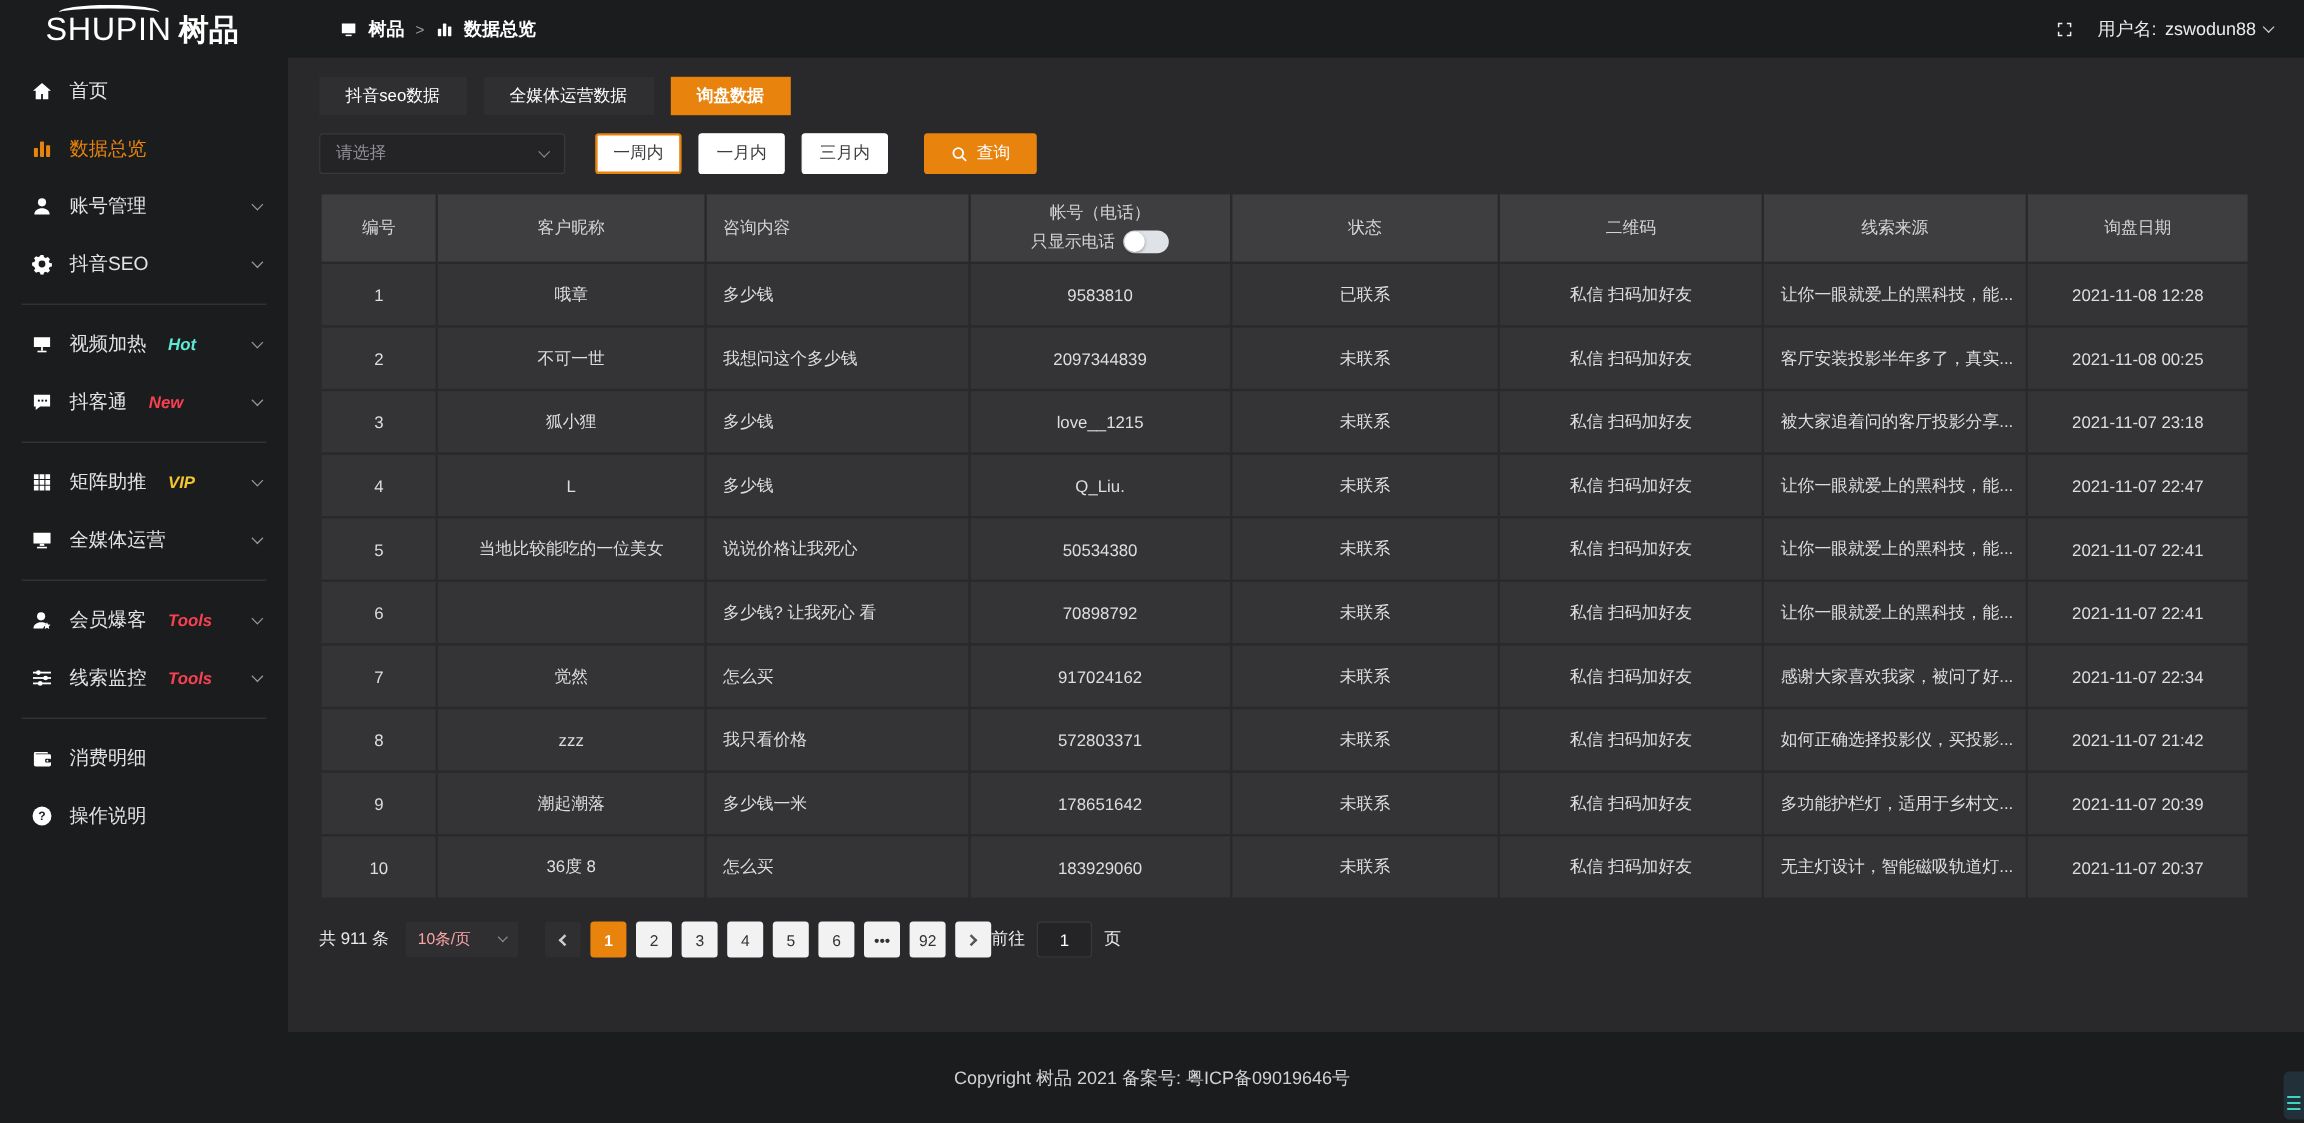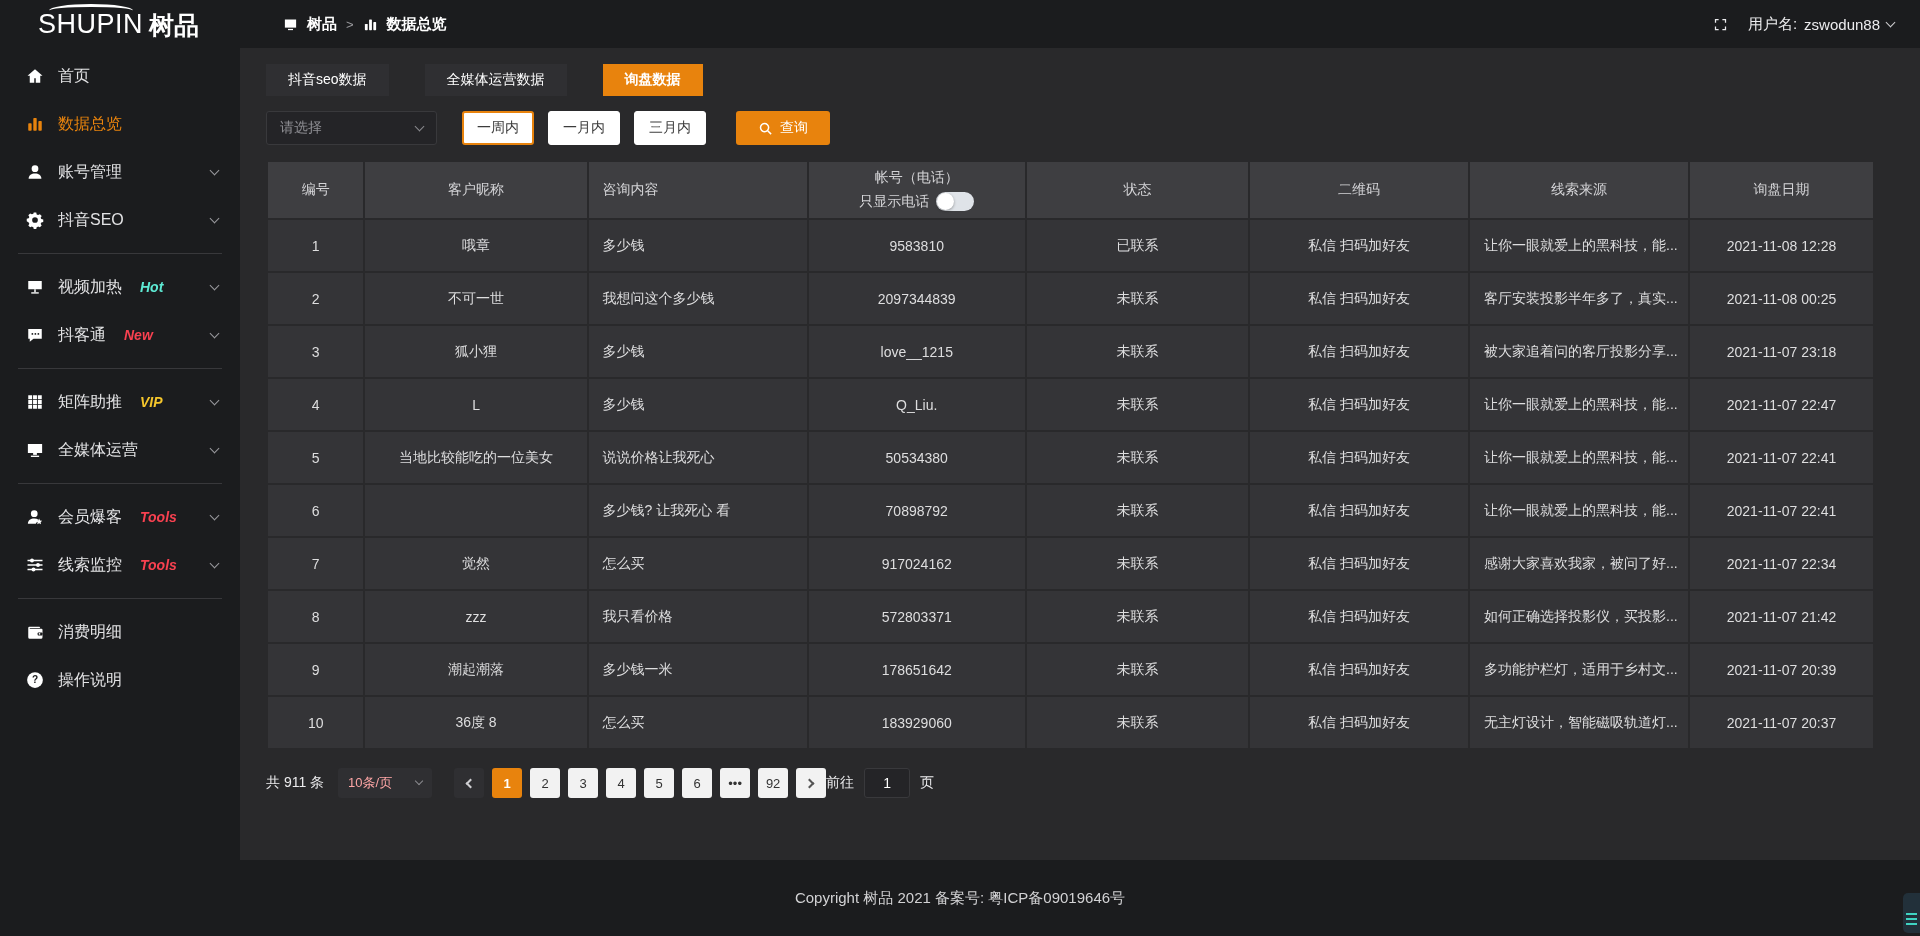--- a/index.html
+++ b/index.html
@@ -30,26 +30,26 @@
   .sb-item.active { color:#e8830d; }
   .sb-icon { width:18px; height:18px; display:inline-flex; color:#fff; flex:none; }
   .sb-item.active .sb-icon { color:#e8830d; }
   .sb-icon svg { width:100%; height:100%; fill:currentColor; }
   .sb-badge { font-style:italic; font-weight:700; font-size:14px; margin-left:4px; }
   .sb-chev { margin-left:auto; width:7px; height:7px; border-right:1.6px solid #9a9a9e; border-bottom:1.6px solid #9a9a9e; transform:rotate(45deg); margin-top:-3px; }
   .sb-divider { height:1px; background:#38383b; margin:9px 18px; }
 
   
   .content { position:absolute; left:250px; top:48px; right:0; bottom:76px; padding:16px 45px 0 16px; }
-  .tabs { display:flex; gap:36px; }
+  .tabs { display:flex; gap:14px; }
   .tab { height:32px; padding:0 22px; background:#2f2f32; color:#fff; font-size:14px; display:flex; align-items:center; cursor:pointer; border:none; }
   .tab.active { background:#e8830d; font-weight:700; }
 
   .filters { display:flex; align-items:center; margin-top:15px; }
-  .select { width:171px; height:34px; background:#242427; border:1px solid #39393c; border-radius:3px; color:#8f8f94; font-size:14px; display:flex; align-items:center; justify-content:space-between; padding:0 13px; cursor:pointer; }
+  .select { width:205px; height:34px; background:#242427; border:1px solid #39393c; border-radius:3px; color:#8f8f94; font-size:14px; display:flex; align-items:center; justify-content:space-between; padding:0 13px; cursor:pointer; }
   .ranges { display:flex; gap:14px; margin-left:25px; }
   .range-btn { min-width:72px; height:34px; background:#fff; color:#3c3c3c; font-size:14px; border:1px solid #fff; border-radius:3px; display:flex; align-items:center; justify-content:center; cursor:pointer; padding:0 12px; }
   .range-btn.active { border:2px solid #e8830d; }
   .search-btn { height:34px; padding:0 22px; margin-left:30px; background:#e8830d; color:#fff; border:none; border-radius:3px; display:flex; align-items:center; gap:7px; font-size:14px; cursor:pointer; }
   .mag { width:15px; height:15px; display:inline-flex; }
   .mag svg { width:100%; height:100%; }
 
   
   table.grid { width:100%; margin-top:15px; border-collapse:separate; border-spacing:2px; font-size:14px; table-layout:fixed; }
   table.grid th { background:#3e3e41; color:#d4d4d7; font-weight:400; height:56px; text-align:center; padding:0 10px; }

